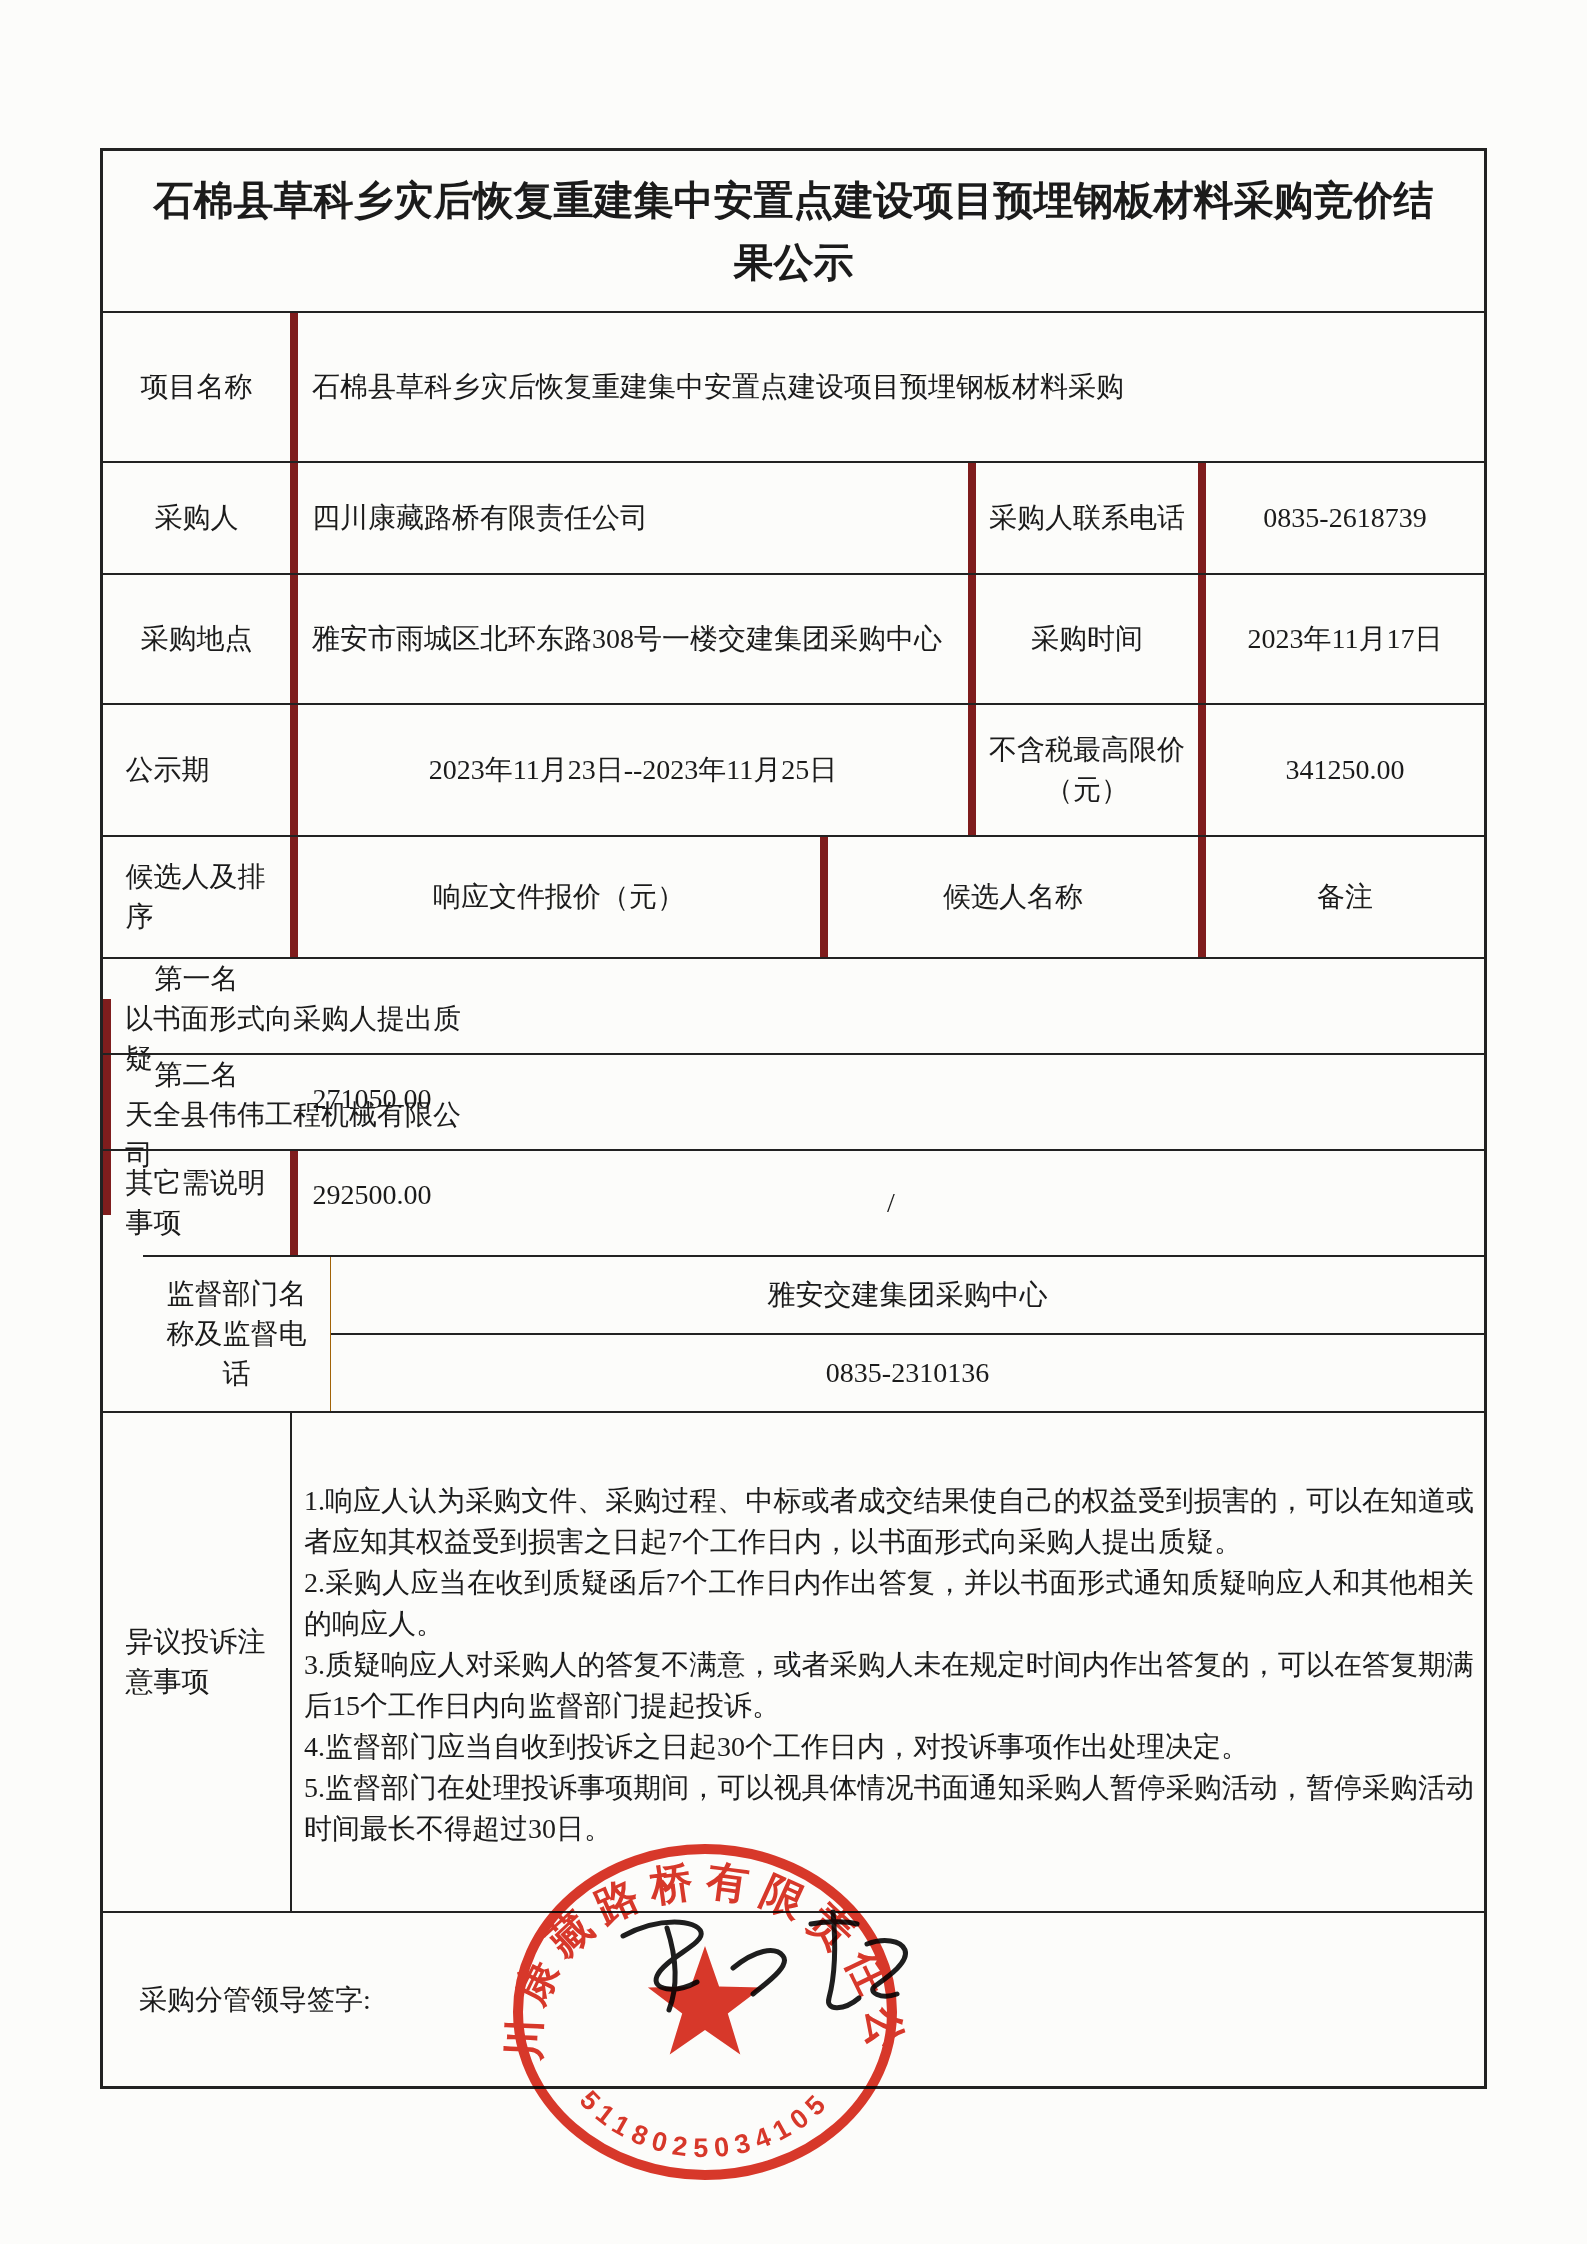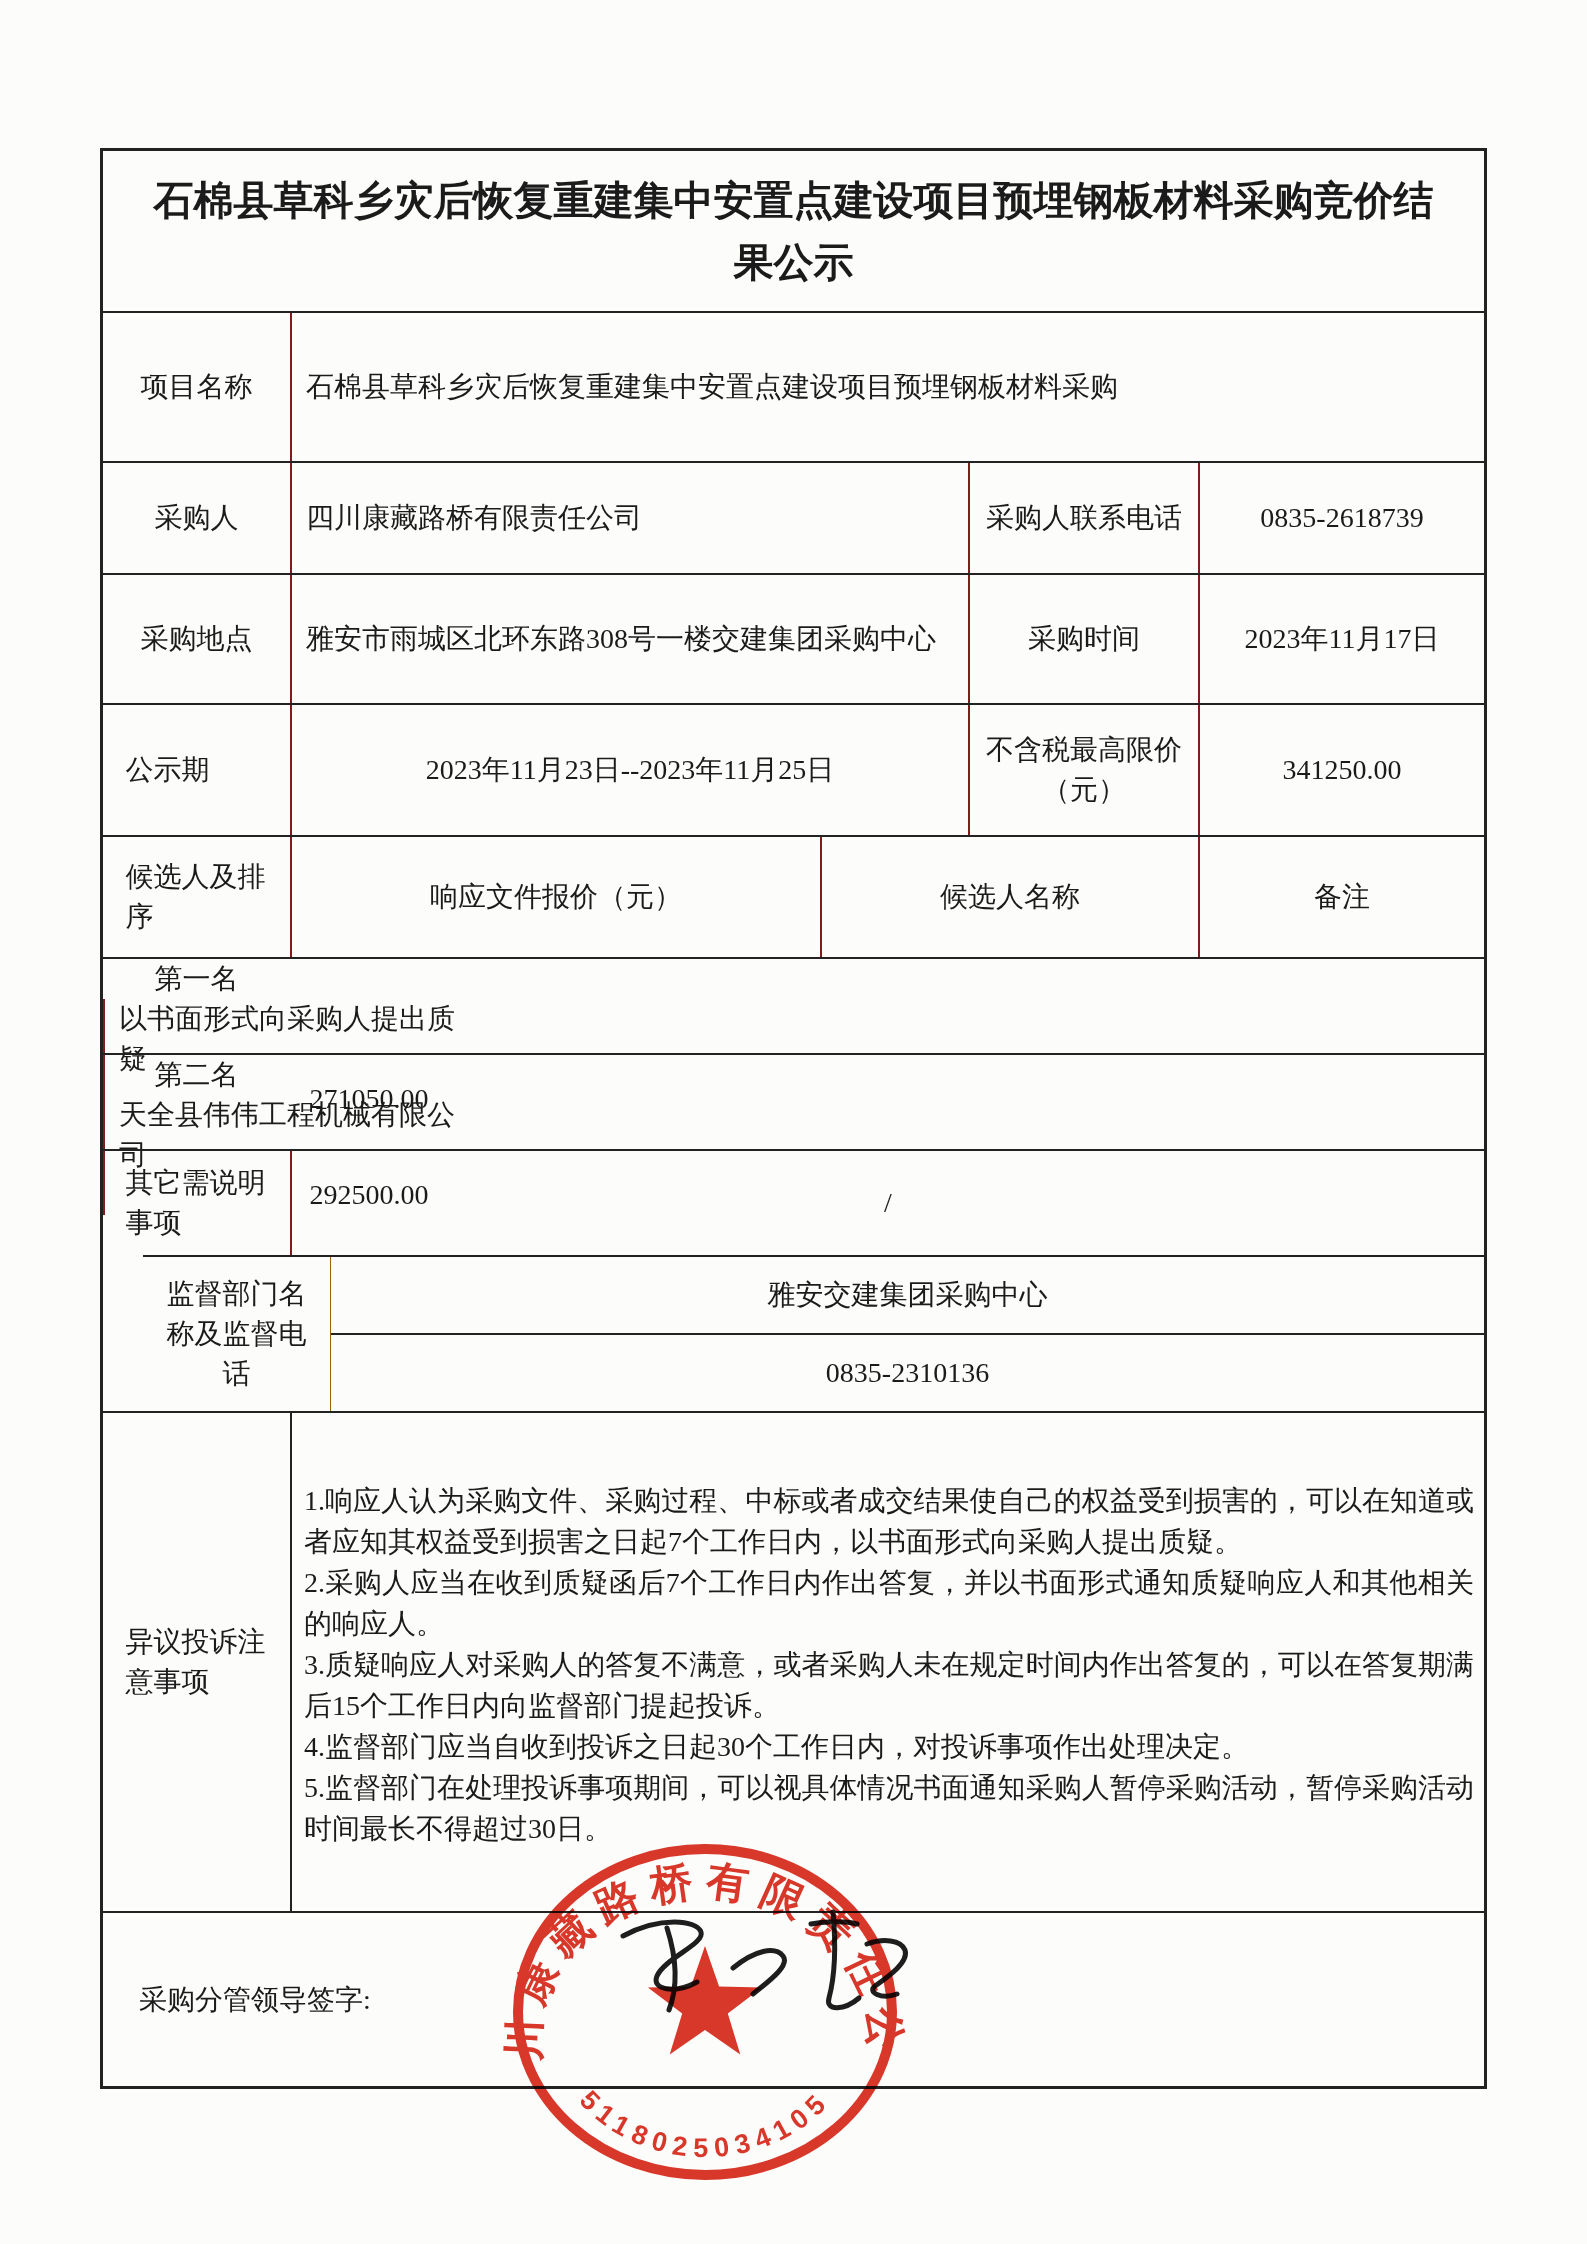--- a/index.html
+++ b/index.html
@@ -18,21 +18,21 @@
     box-sizing:border-box;
   }
   .row{display:flex;box-sizing:border-box;}
   .row + .row{border-top:2px solid #222;}
   .cell{
     display:flex;align-items:center;justify-content:center;
     box-sizing:border-box;
     font-size:28px;line-height:40px;text-align:center;
     flex:none;
   }
-  .cell + .cell{border-left:2px solid #7f1d1d;}
+  .cell + .cell{border-left:8px solid #7f1d1d;}
   .cell.left{justify-content:flex-start;text-align:left;padding-left:14px;}
   .grow{flex:1 1 auto;}
   .label-cell{width:187px;}
   .label-cell .wrap{display:block;width:142px;}
   .wrap.ta-left{text-align:left;}
   .wrap.ta-center{text-align:center;}
 
   .r-title{height:160px;}
   .title-cell{
     flex:1;display:flex;align-items:center;justify-content:center;

